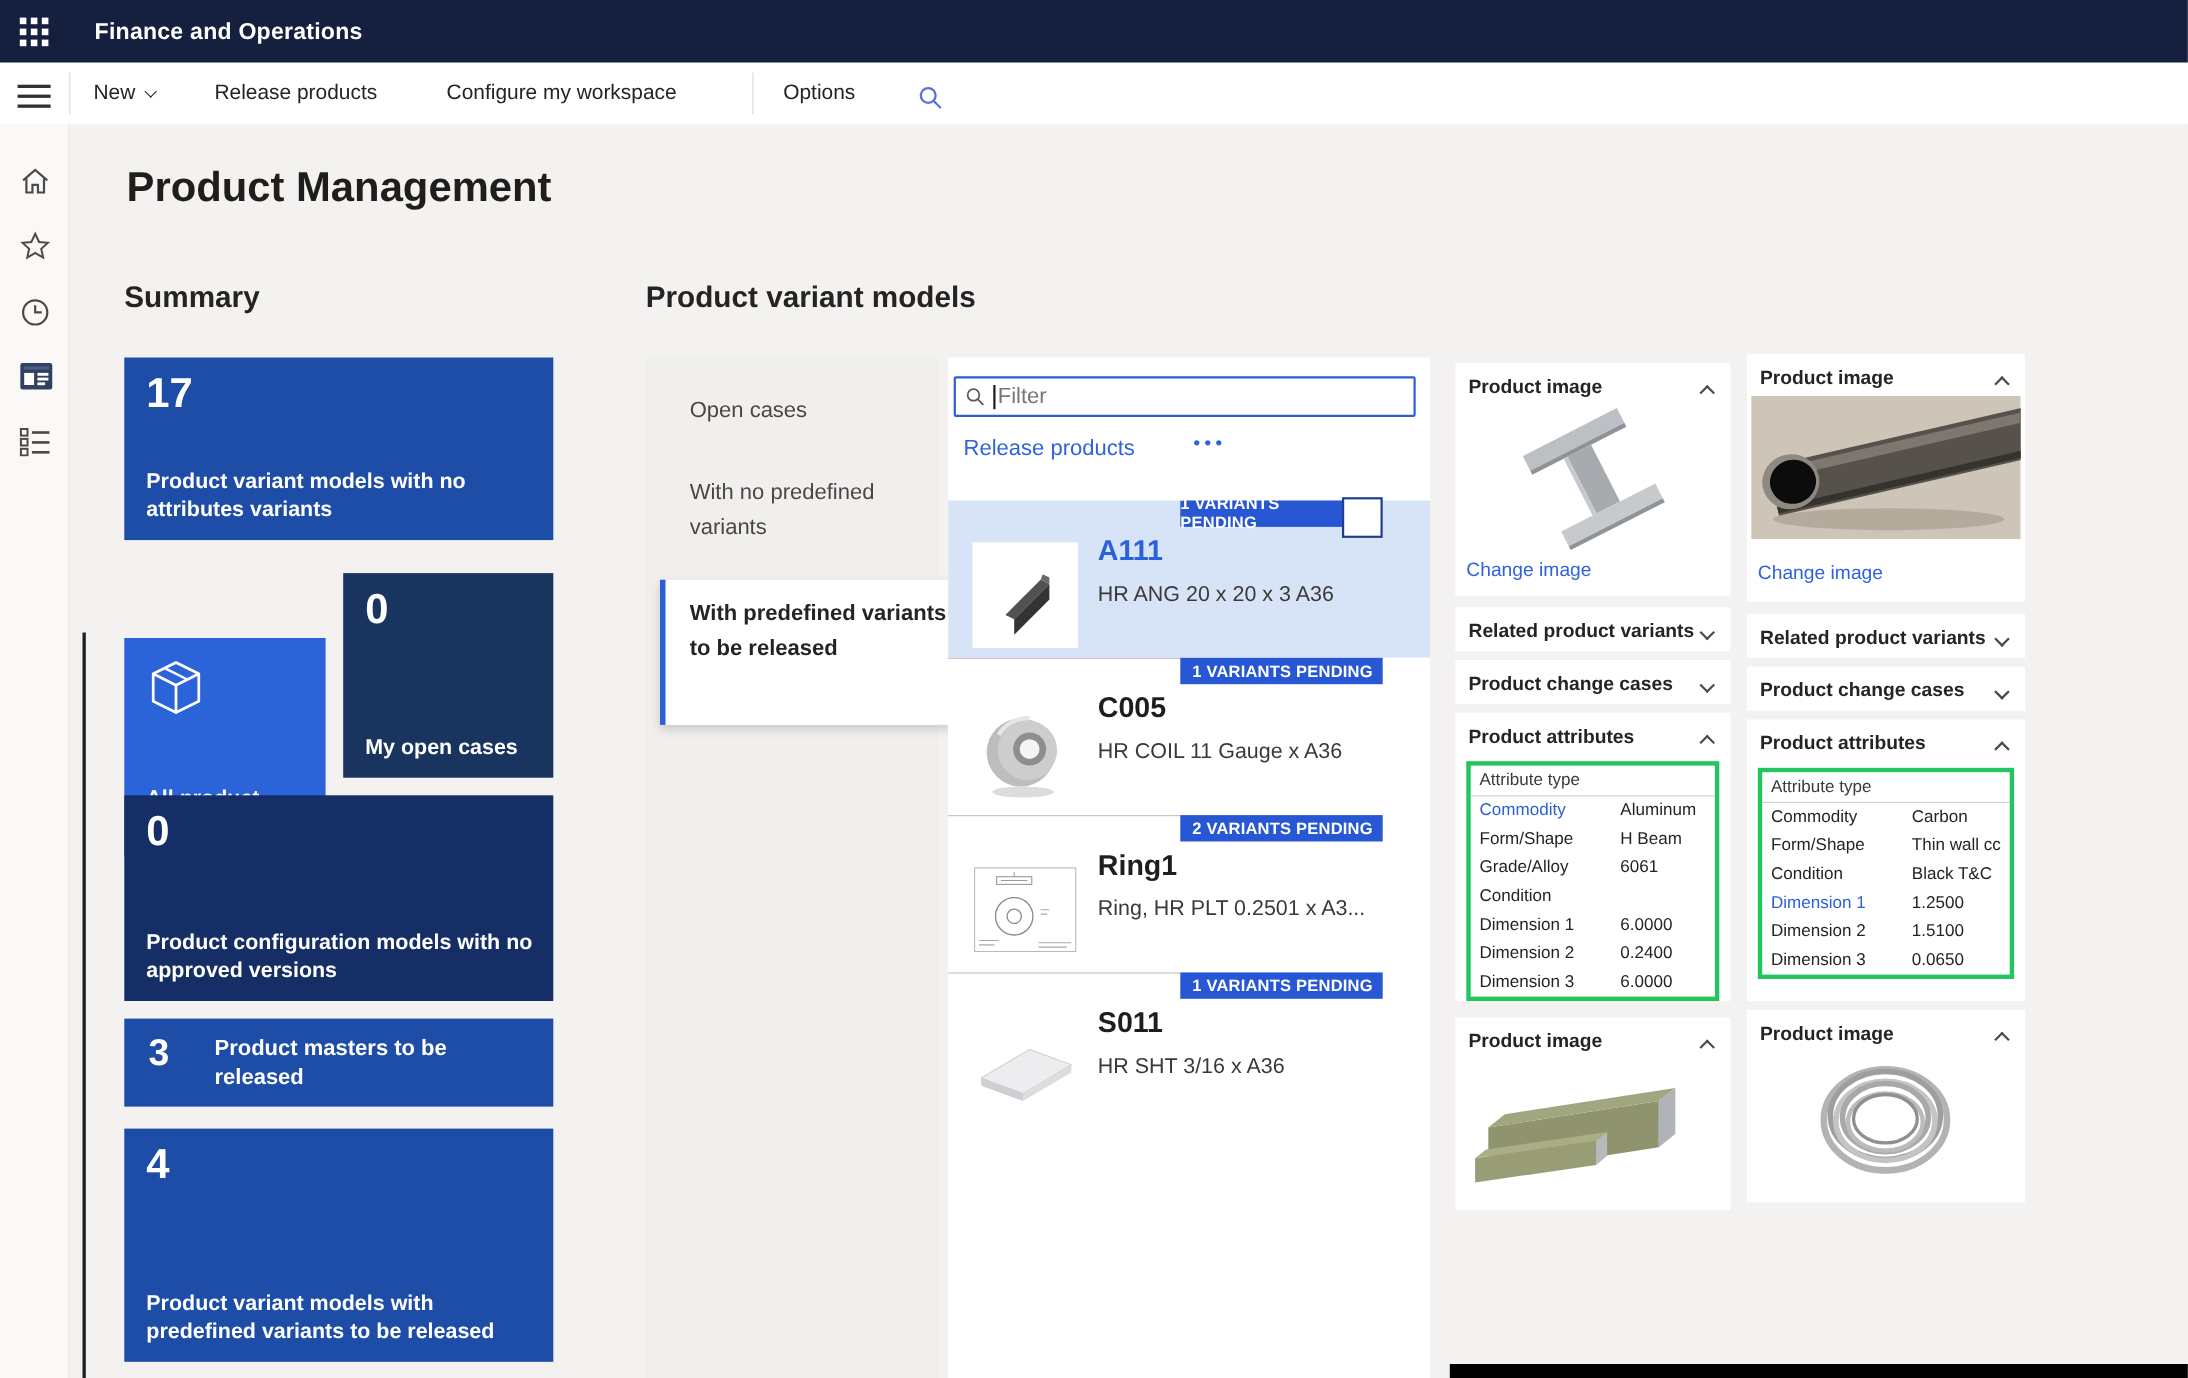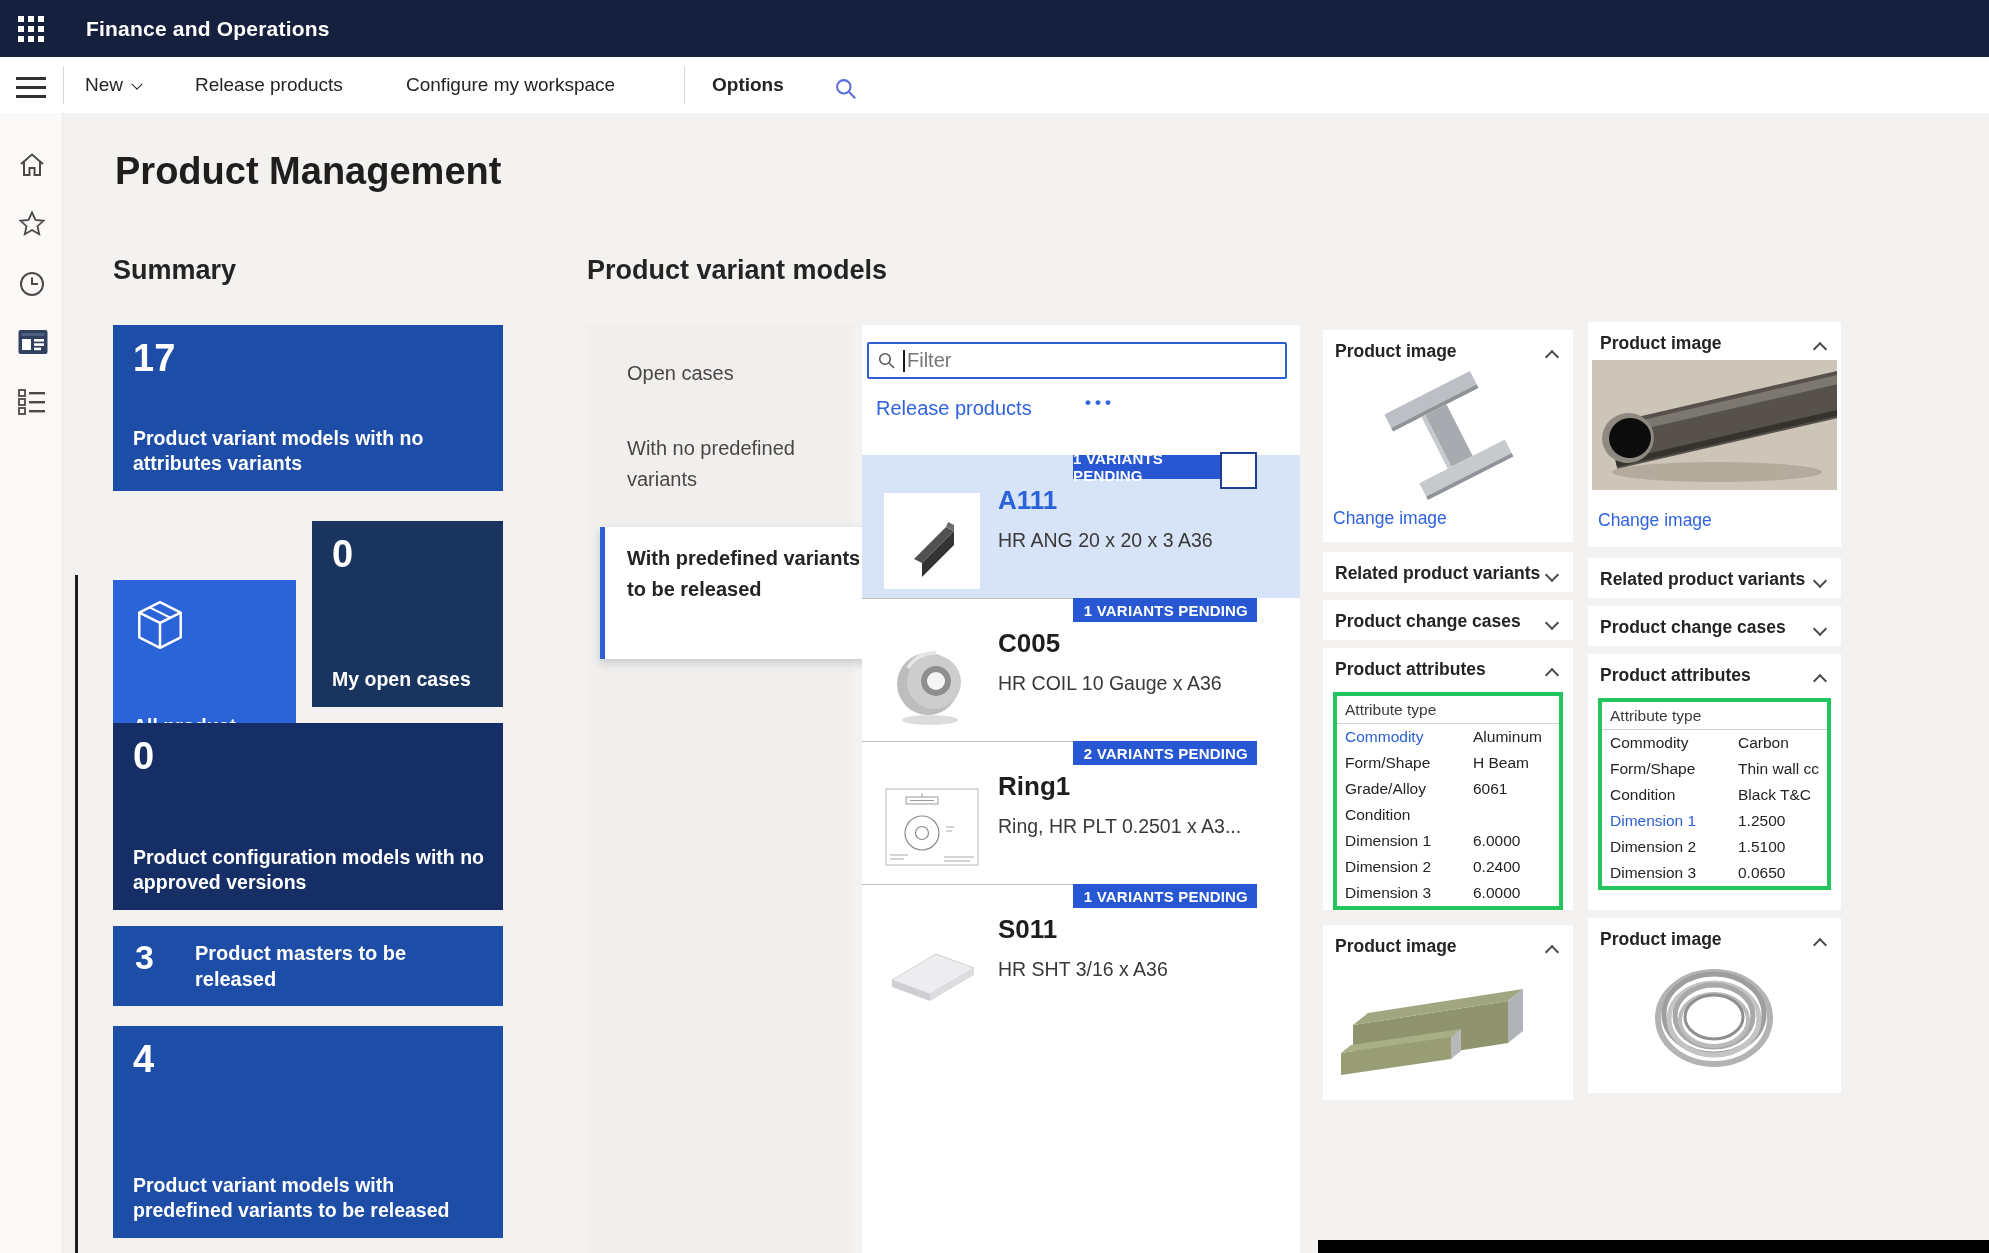--- a/index.html
+++ b/index.html
@@ -122,21 +122,21 @@
     <div></div>
     <div></div>
   </div>
 <div class="abs ab-sep" style="left:63px;"></div>
 <div class="abs ab-item" style="left:85px;">
   <span>New</span><span class="dd-chev"></span>
 </div>
 <div class="abs ab-item" style="left:195px;">Release products</div>
 <div class="abs ab-item" style="left:406px;">Configure my workspace</div>
 <div class="abs ab-sep" style="left:684px;"></div>
-<div class="abs ab-item" style="left:712px; font-weight:bold;">Options</div>
+<div class="abs ab-item" style="left:712px; font-weight:normal;">Options</div>
 <div class="abs ab-search">
   <svg width="26" height="26" viewBox="0 0 24 24">
       <circle cx="10" cy="10" r="6.2" fill="none" stroke="#5B6FD8" stroke-width="1.9"></circle>
       <line x1="14.8" y1="14.8" x2="20.5" y2="20.5" stroke="#5B6FD8" stroke-width="1.9"></line>
     </svg>
 </div>
 
 <div class="abs sidebar">
   <div class="side-ic" style="top:37px;">
     <svg width="30" height="30" viewBox="0 0 30 30">
@@ -271,21 +271,21 @@
         <svg width="96" height="96" viewBox="0 0 96 96">
             <ellipse cx="46" cy="84" rx="28" ry="5" fill="#dcdcdc"></ellipse>
             <circle cx="44" cy="48" r="31" fill="#bdbdbd"></circle>
             <circle cx="50" cy="46" r="27" fill="#cdcdcd"></circle>
             <circle cx="52" cy="45" r="15" fill="#8e8e8e"></circle>
             <circle cx="52" cy="45" r="9" fill="#f4f4f4"></circle>
             <path d="M24 32 A30 30 0 0 1 52 17" fill="none" stroke="#e6e6e6" stroke-width="4"></path>
           </svg>
       </div>
       <div class="item-id">C005</div>
-      <div class="item-desc">HR COIL 10 Gauge x A36</div>
+      <div class="item-desc">HR COIL 11 Gauge x A36</div>
     </div>
 
     <div class="item">
       <div class="sep"></div>
       <div class="badge">2 VARIANTS PENDING</div>
       <div class="thumb">
         <svg width="96" height="96" viewBox="0 0 96 96">
             <rect x="2" y="10" width="92" height="76" fill="#fff" stroke="#b9b9b9"></rect>
             <circle cx="38" cy="54" r="17" fill="none" stroke="#8a8a8a" stroke-width="1.2"></circle>
             <circle cx="38" cy="54" r="6.5" fill="none" stroke="#8a8a8a" stroke-width="1.2"></circle>

